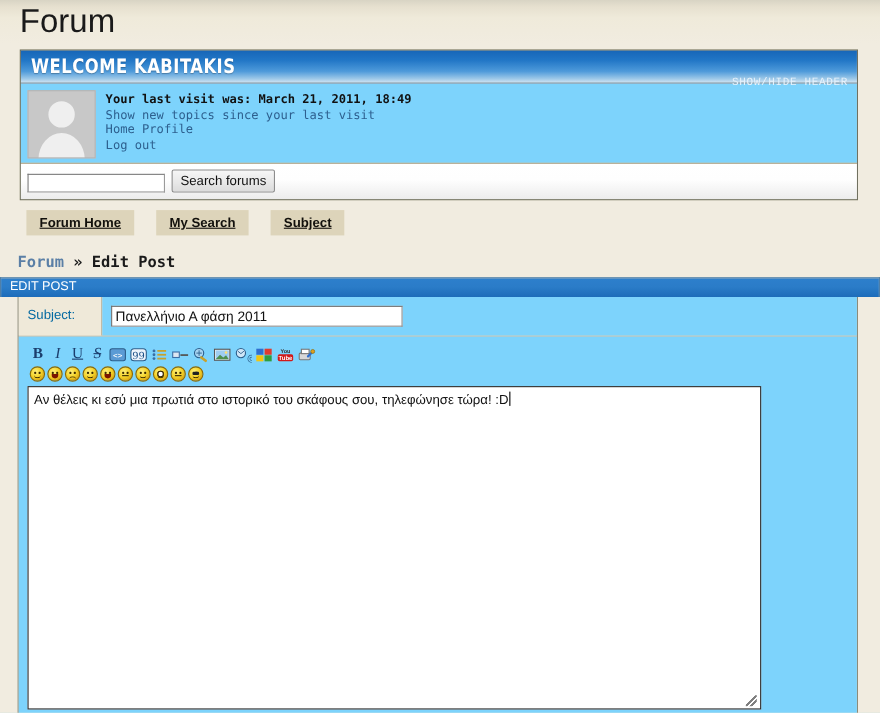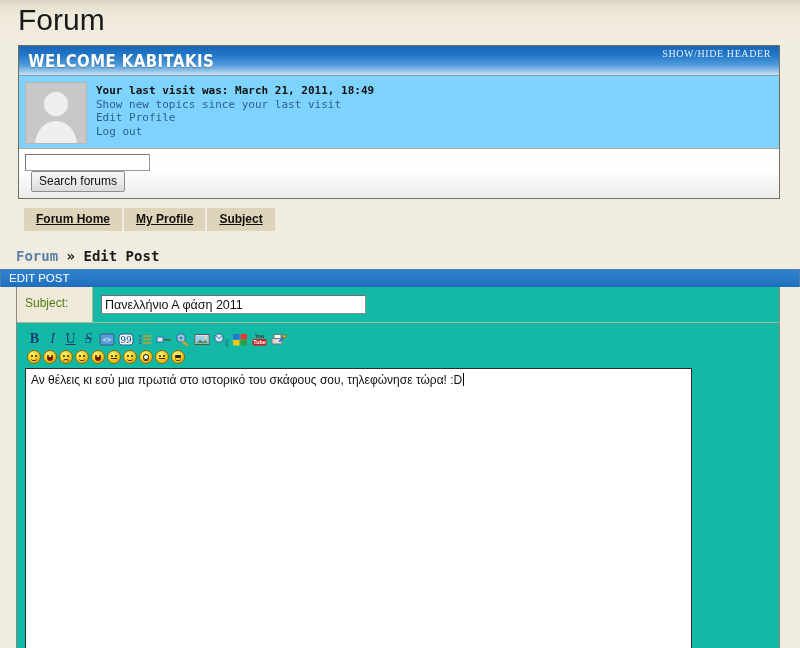--- a/index.html
+++ b/index.html
@@ -45,23 +45,23 @@
     font-family: "DejaVu Sans Condensed", "Liberation Sans Narrow", "Liberation Sans", sans-serif;
     font-size: 18px;
     font-weight: bold;
     letter-spacing: 0.5px;
     padding-left: 10px;
     text-shadow: 0 1px 1px rgba(0,0,0,.25);
     transform: scaleX(0.92);
     transform-origin: left center;
   }
   .showhide {
-    position: absolute; right: 8px; top: 2px;
+    position: absolute; right: 8px; top: 24px;
     color: #e7f2fb;
-    font-family: Liberation Serif, serif;
+    font-family: Liberation Mono, monospace;
     font-size: 10px;
     letter-spacing: .6px;
   }
   .welcome-body {
     display: flex;
     background: #7dd3fc;
     padding: 6px 6px 4px 6px;
   }
   .avatar {
     width: 62px; height: 62px;
@@ -87,21 +87,21 @@
     padding-top: 2px;
   }
   .visit-lines .first { color: #111; font-weight: bold; }
   .visit-lines a {
     color: #2d5f8e; text-decoration: none; display:block; font-weight: normal;
   }
   .search-row {
     background: linear-gradient(to bottom, #ffffff 0%, #fefefe 45%, #ececec 100%);
     border-top: 1px solid #b5ad95;
     padding: 5px 6px 6px 6px;
-    display:flex; align-items:flex-start;flex-direction:column;
+    display:flex; align-items:flex-end;
   }
   .search-input {
     width: 125px; height: 17px;
     border: 1px solid #9a9a9a;
     border-top-color:#7a7a7a; border-left-color:#7a7a7a;
     background:#fff; font-size: 11px; padding: 0 2px;
     font-family: "Liberation Sans", sans-serif;
   }
   .btn {
     font-family: "Liberation Sans", sans-serif;
@@ -113,21 +113,21 @@
     color: #111;
     cursor: pointer;
     line-height: 14px;
   }
   .search-btn { margin-left: 6px; }
 
   
   .navbar {
     margin: 9px 0 0 24px;
     display: flex;
-    gap: 2px;
+    gap: 20px;
   }
   .navtab {
     background: #ddd4ba;
     padding: 4px 12px 5px 12px;
     font-size: 12px;
     font-weight: bold;
     color: #12100c;
     text-decoration: underline;
     cursor: pointer;
     font-family: "Liberation Sans", sans-serif;
@@ -166,25 +166,25 @@
     border-bottom: 1px solid #b7b09a;
   }
   .row:last-child { border-bottom: none; }
   .cell-label {
     width: 76px;
     flex: 0 0 76px;
     background: #efe9d9;
     border-right: 1px solid #b7b09a;
     padding: 9px 0 6px 8px;
     font-size: 12px;
-    color: #4d7c0f;
+    color: #0369a1;
   }
   .cell-field {
     flex: 1 1 auto;
-    background: #14b8a6;
+    background: #7dd3fc;
     padding: 8px;
   }
   .subject-input {
     width: 265px; height: 19px;
     border: 1px solid #8e8e8e;
     border-top-color: #6f6f6f; border-left-color:#6f6f6f;
     background: #fff;
     font-size: 12.5px;
     padding: 1px 3px;
     color: #111;
@@ -271,34 +271,34 @@
     </div>
 
     <div class="welcome-body">
       <div class="avatar">
         <div class="head"></div>
         <div class="body"></div>
       </div>
       <div class="visit-lines">
         <div class="first">Your last visit was: March 21, 2011, 18:49</div>
         <a>Show new topics since your last visit</a>
-        <a>Edit Profile</a>
+        <a>Home Profile</a>
         <a>Log out</a>
       </div>
     </div>
 
     <div class="search-row">
       <input class="search-input" type="text" placeholder="" style="">
       <button class="btn search-btn">Search forums</button>
     </div>
   </div>
 
   <div class="navbar">
     <div class="navtab">Forum Home</div>
-    <div class="navtab">My Profile</div>
+    <div class="navtab">My Search</div>
     <div class="navtab">Subject</div>
   </div>
 
   <div class="breadcrumb">
     <a>Forum</a>
     <span class="sep">»</span>
     <span>Edit Post</span>
   </div>
 
   <div>

